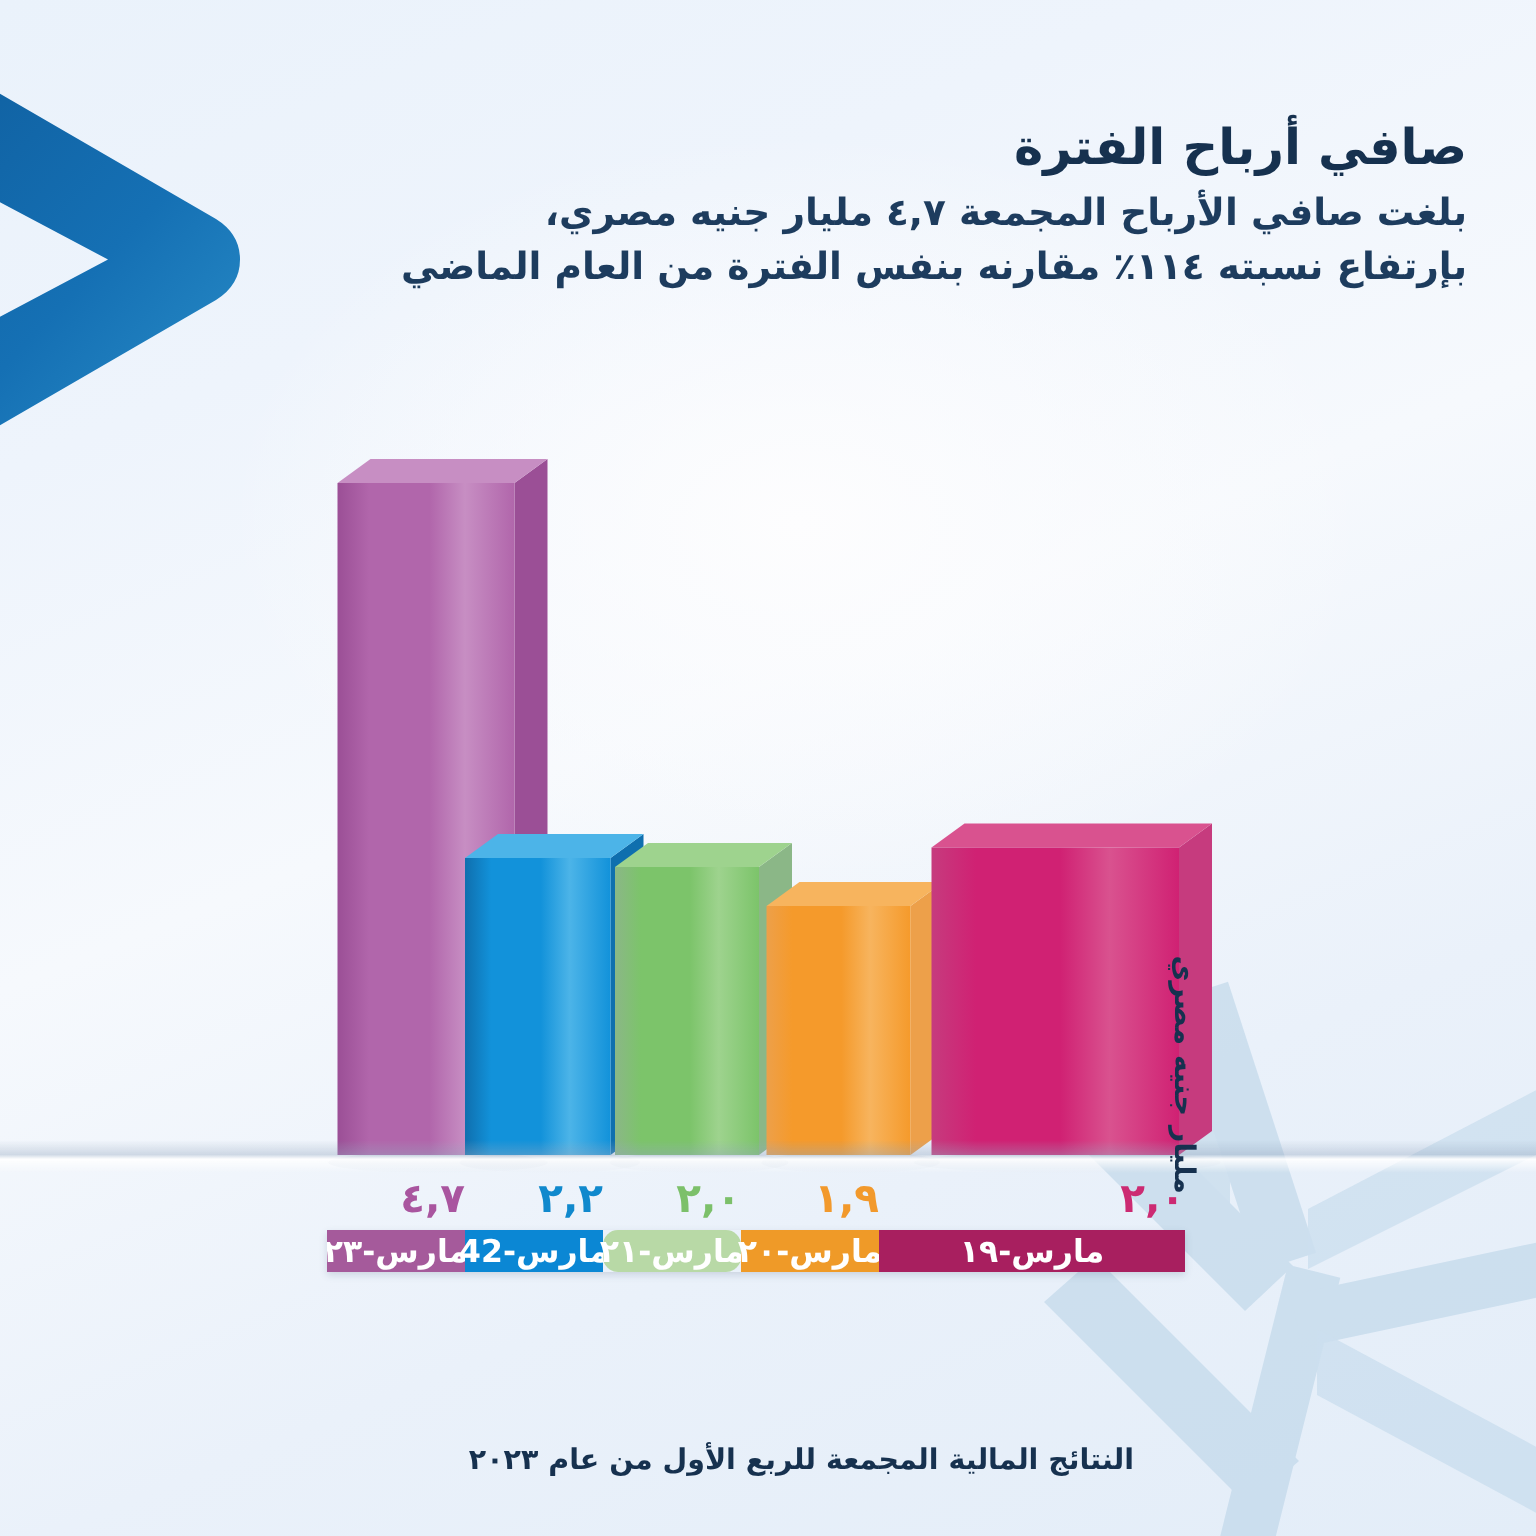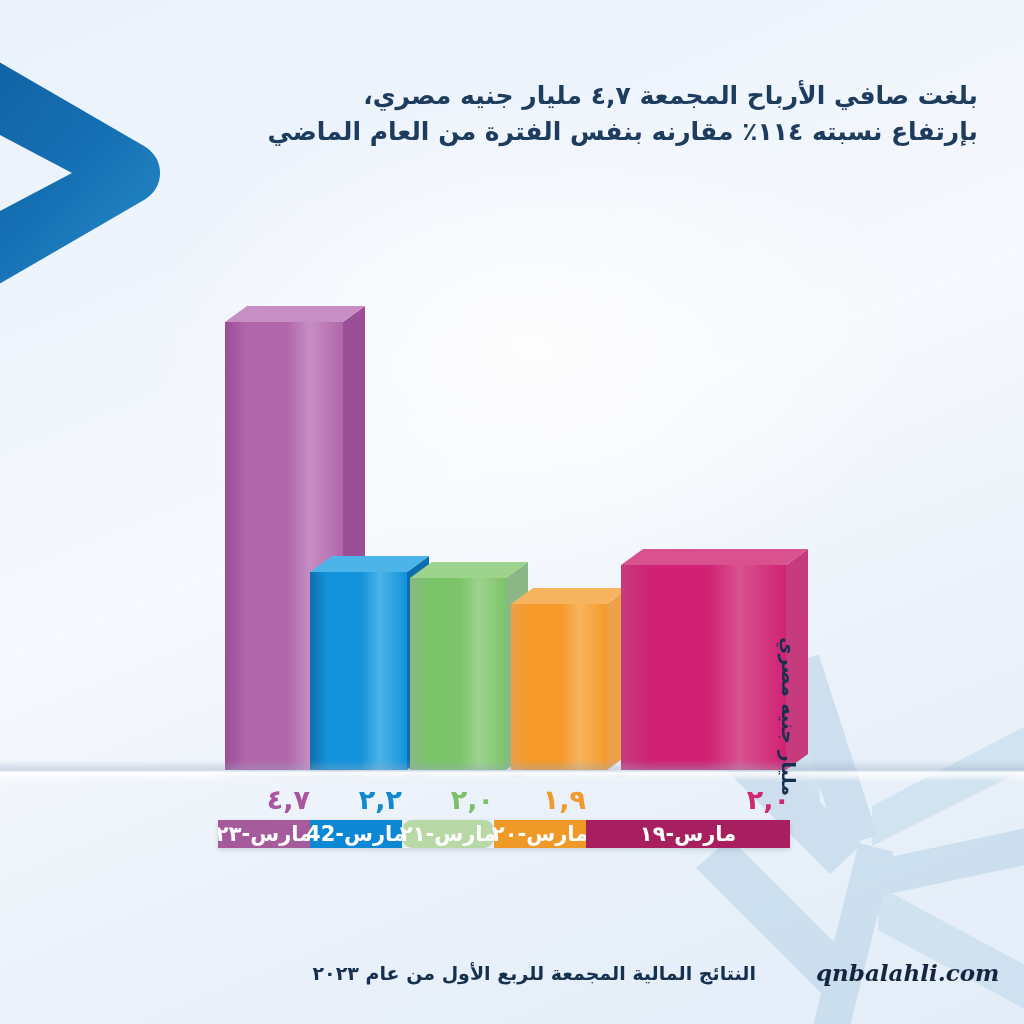--- a/index.html
+++ b/index.html
@@ -149,20 +149,21 @@
           <stop offset="52%" stop-color="#d02173"></stop>
           <stop offset="72%" stop-color="#d9528f"></stop>
           <stop offset="100%" stop-color="#d02173"></stop>
         </linearGradient>
       </defs>
     <path fill="url(#bgrad)" d="M-60 18 L-12 18 L150 112 Q166 122 166 139 Q166 156 150 166 L-12 260 L-60 260 L-60 212 L78 139 L-60 66 Z"></path>
     <path fill="url(#bgrad)" d="M-60 92 L-20 92 L96 158 L-20 224 L-60 224 L-60 190 L40 158 L-60 126 Z" opacity="0"></path>
   </svg>
 
   <div id="headline">
+    <h1 id="title">صافي أرباح الفترة</h1>
     <p class="sub">بلغت صافي الأرباح المجمعة ٤,٧ مليار جنيه مصري،</p>
     <p class="sub">بإرتفاع نسبته ١١٤٪ مقارنه بنفس الفترة من العام الماضي</p>
   </div>
 
   <div id="chart">
     <svg width="1024" height="1024" viewBox="0 0 1024 1024">
       <defs>
         <linearGradient id="shadowG" x1="0" y1="0" x2="0" y2="1">
           <stop offset="0%" stop-color="#9fb0c6" stop-opacity=".30"></stop>
           <stop offset="100%" stop-color="#9fb0c6" stop-opacity="0"></stop>
@@ -216,15 +217,14 @@
 
   <div id="catstrip">
       <div class="cat" style="background: rgb(165, 90, 155); width: 92px;">مارس-٢٣</div>
       <div class="cat" style="background: rgb(11, 135, 212); width: 92px;">مارس-42</div>
       <div class="cat" style="background: rgb(184, 217, 166); width: 92px; color: rgb(255, 255, 255); border-radius: 10px;">مارس-٢١</div>
       <div class="cat" style="background: rgb(239, 154, 40); width: 92px;">مارس-٢٠</div>
       <div class="cat" style="background: rgb(168, 31, 95); width: 204px;">مارس-١٩</div>
     </div>
 
   <div id="footer-note">النتائج المالية المجمعة للربع الأول من عام ٢٠٢٣</div>
-  <div id="footer-site">qnbalahli.com</div>
 
 </div>
 
 </body></html>

